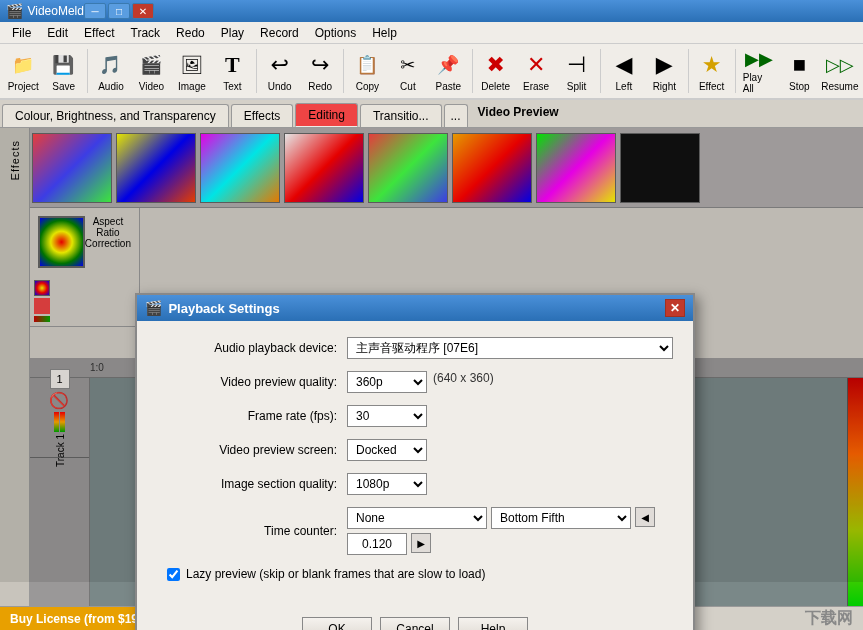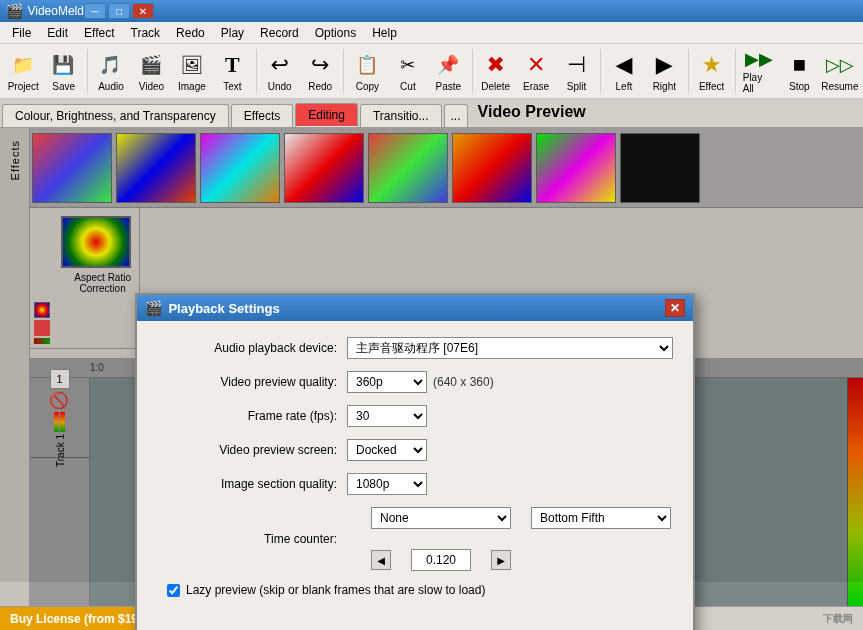--- a/index.html
+++ b/index.html
@@ -55,21 +55,21 @@
     }
     .tab {
       padding: 4px 12px; cursor: pointer; font-size: 12px;
       border: 1px solid #999; border-bottom: none; background: #e8e4dc;
       margin-right: 2px; border-radius: 3px 3px 0 0;
     }
     .tab.active { background: #ef4444; border-bottom: 1px solid #f0ede8; z-index: 1; }
     .tab-more { padding: 4px 6px; cursor: pointer; border: 1px solid #999; border-bottom: none;
       background: #e8e4dc; border-radius: 3px 3px 0 0; margin-right: 2px; }
     #video-preview-label {
-      margin-left: 8px; font-size: 16px; font-weight: bold; align-self: center;
+      margin-left: 8px; font-size: 12px; font-weight: bold; align-self: center;
       padding-bottom: 4px;
     }
 
     
     #main {
       display: flex; height: calc(630px - 22px - 22px - 56px - 28px - 24px);
       position: relative;
     }
 
     
@@ -95,21 +95,21 @@
       display: flex; align-items: center; justify-content: center;
     }
 
     
     #aspect-panel {
       position: absolute; top: 80px; left: 30px; width: 110px;
       background: #d4d0c8; border-right: 1px solid #999; border-bottom: 1px solid #999;
       padding: 4px;
     }
     .aspect-item {
-      display: flex; flex-direction: column; align-items: flex-end;
+      display: flex; flex-direction: row; align-items: flex-start;
       padding: 4px; cursor: pointer; font-size: 10px; text-align: center;
     }
     .aspect-preview {
       width: 70px; height: 55px; border: 2px solid #888; background: #222;
       margin-bottom: 4px; position: relative; overflow: hidden;
     }
 
     
     #timeline {
       position: absolute; top: 160px; left: 30px; right: 0; bottom: 0;
@@ -202,21 +202,21 @@
       justify-content: center; cursor: pointer; font-size: 12px; font-weight: bold;
     }
     #dialog-body { padding: 16px 20px; }
     .form-row {
       display: flex; align-items: center; margin-bottom: 12px;
     }
     .form-label {
       text-align: right; min-width: 180px; margin-right: 10px; font-size: 12px;
     }
     .form-control {
-      flex: 1; display: flex; align-items: center; gap: 6px;
+      flex: 1; display: flex; gap: 6px;
     }
     select, input[type="text"] {
       height: 22px; border: 1px solid #888; background: white;
       font-size: 12px; padding: 1px 4px;
     }
     select.full { width: 100%; }
     select.med { width: 80px; }
     select.lg { width: 140px; }
     .resolution-text { font-size: 12px; color: #333; }
     .nav-btn {
@@ -511,21 +511,21 @@
               <option>360p</option>
               <option>480p</option>
               <option>720p</option>
               <option selected="">1080p</option>
             </select>
           </div>
         </div>
 
         <div class="form-row">
           <div class="form-label">Time counter:</div>
-          <div class="form-control" style="flex-wrap:wrap; gap:20px;margin-left:24px;">
+          <div class="form-control" style="flex-wrap:wrap; gap:4px;">
             <select class="lg">
               <option selected="">None</option>
               <option>Top Left</option>
               <option>Top Right</option>
               <option>Bottom Left</option>
               <option>Bottom Right</option>
             </select>
             <select class="lg">
               <option>Top Fifth</option>
               <option selected="">Bottom Fifth</option>
@@ -554,14 +554,14 @@
   </div>
 
 </div>
 
 <div id="statusbar">
   <div class="status-buy">Buy License (from $19)</div>
   <div class="status-enter">Enter License</div>
   <div class="status-unchanged">Unchanged</div>
   <div class="status-time">00:00:00.000</div>
   <div class="status-time2">00:00:00.0</div>
-  <div class="watermark" style="position:static; margin-left:auto; font-size:10px; color:#888; padding-right:10px;">下载网</div>
+  <div class="watermark" style="position:static; margin-left:auto; font-size:16px; color:#888; padding-right:10px;">下载网</div>
 </div>
 
 </body></html>

